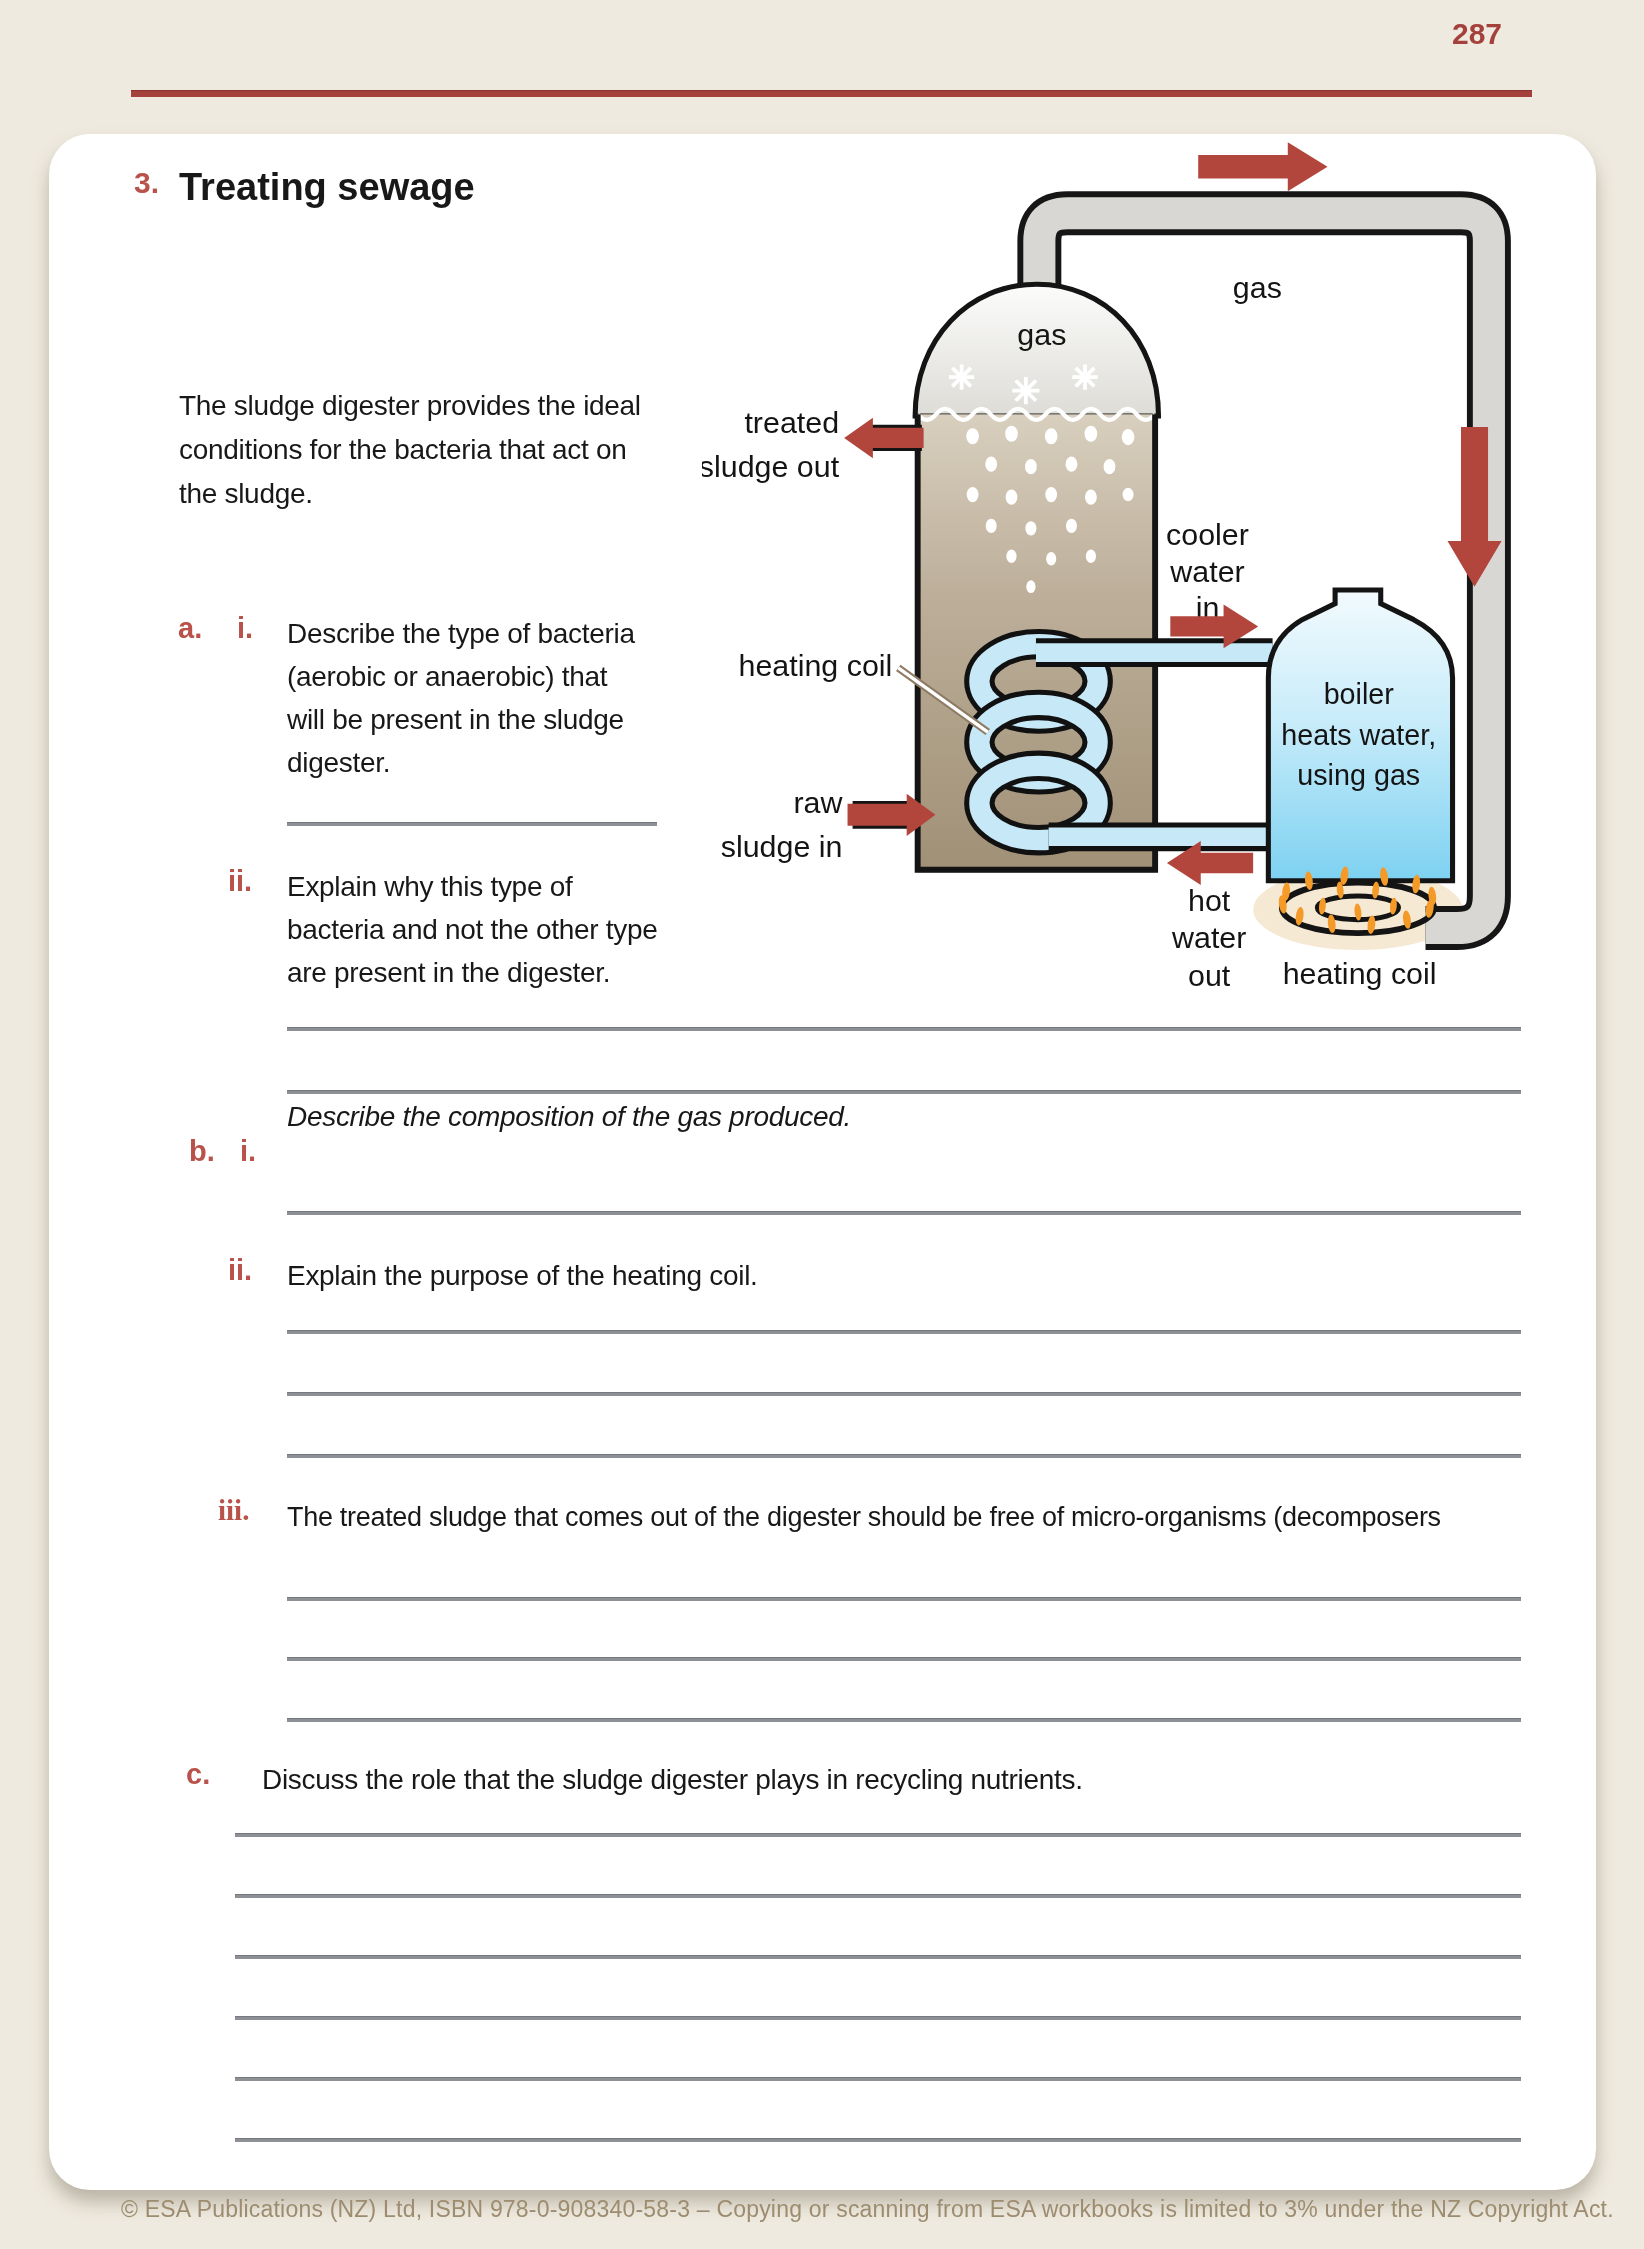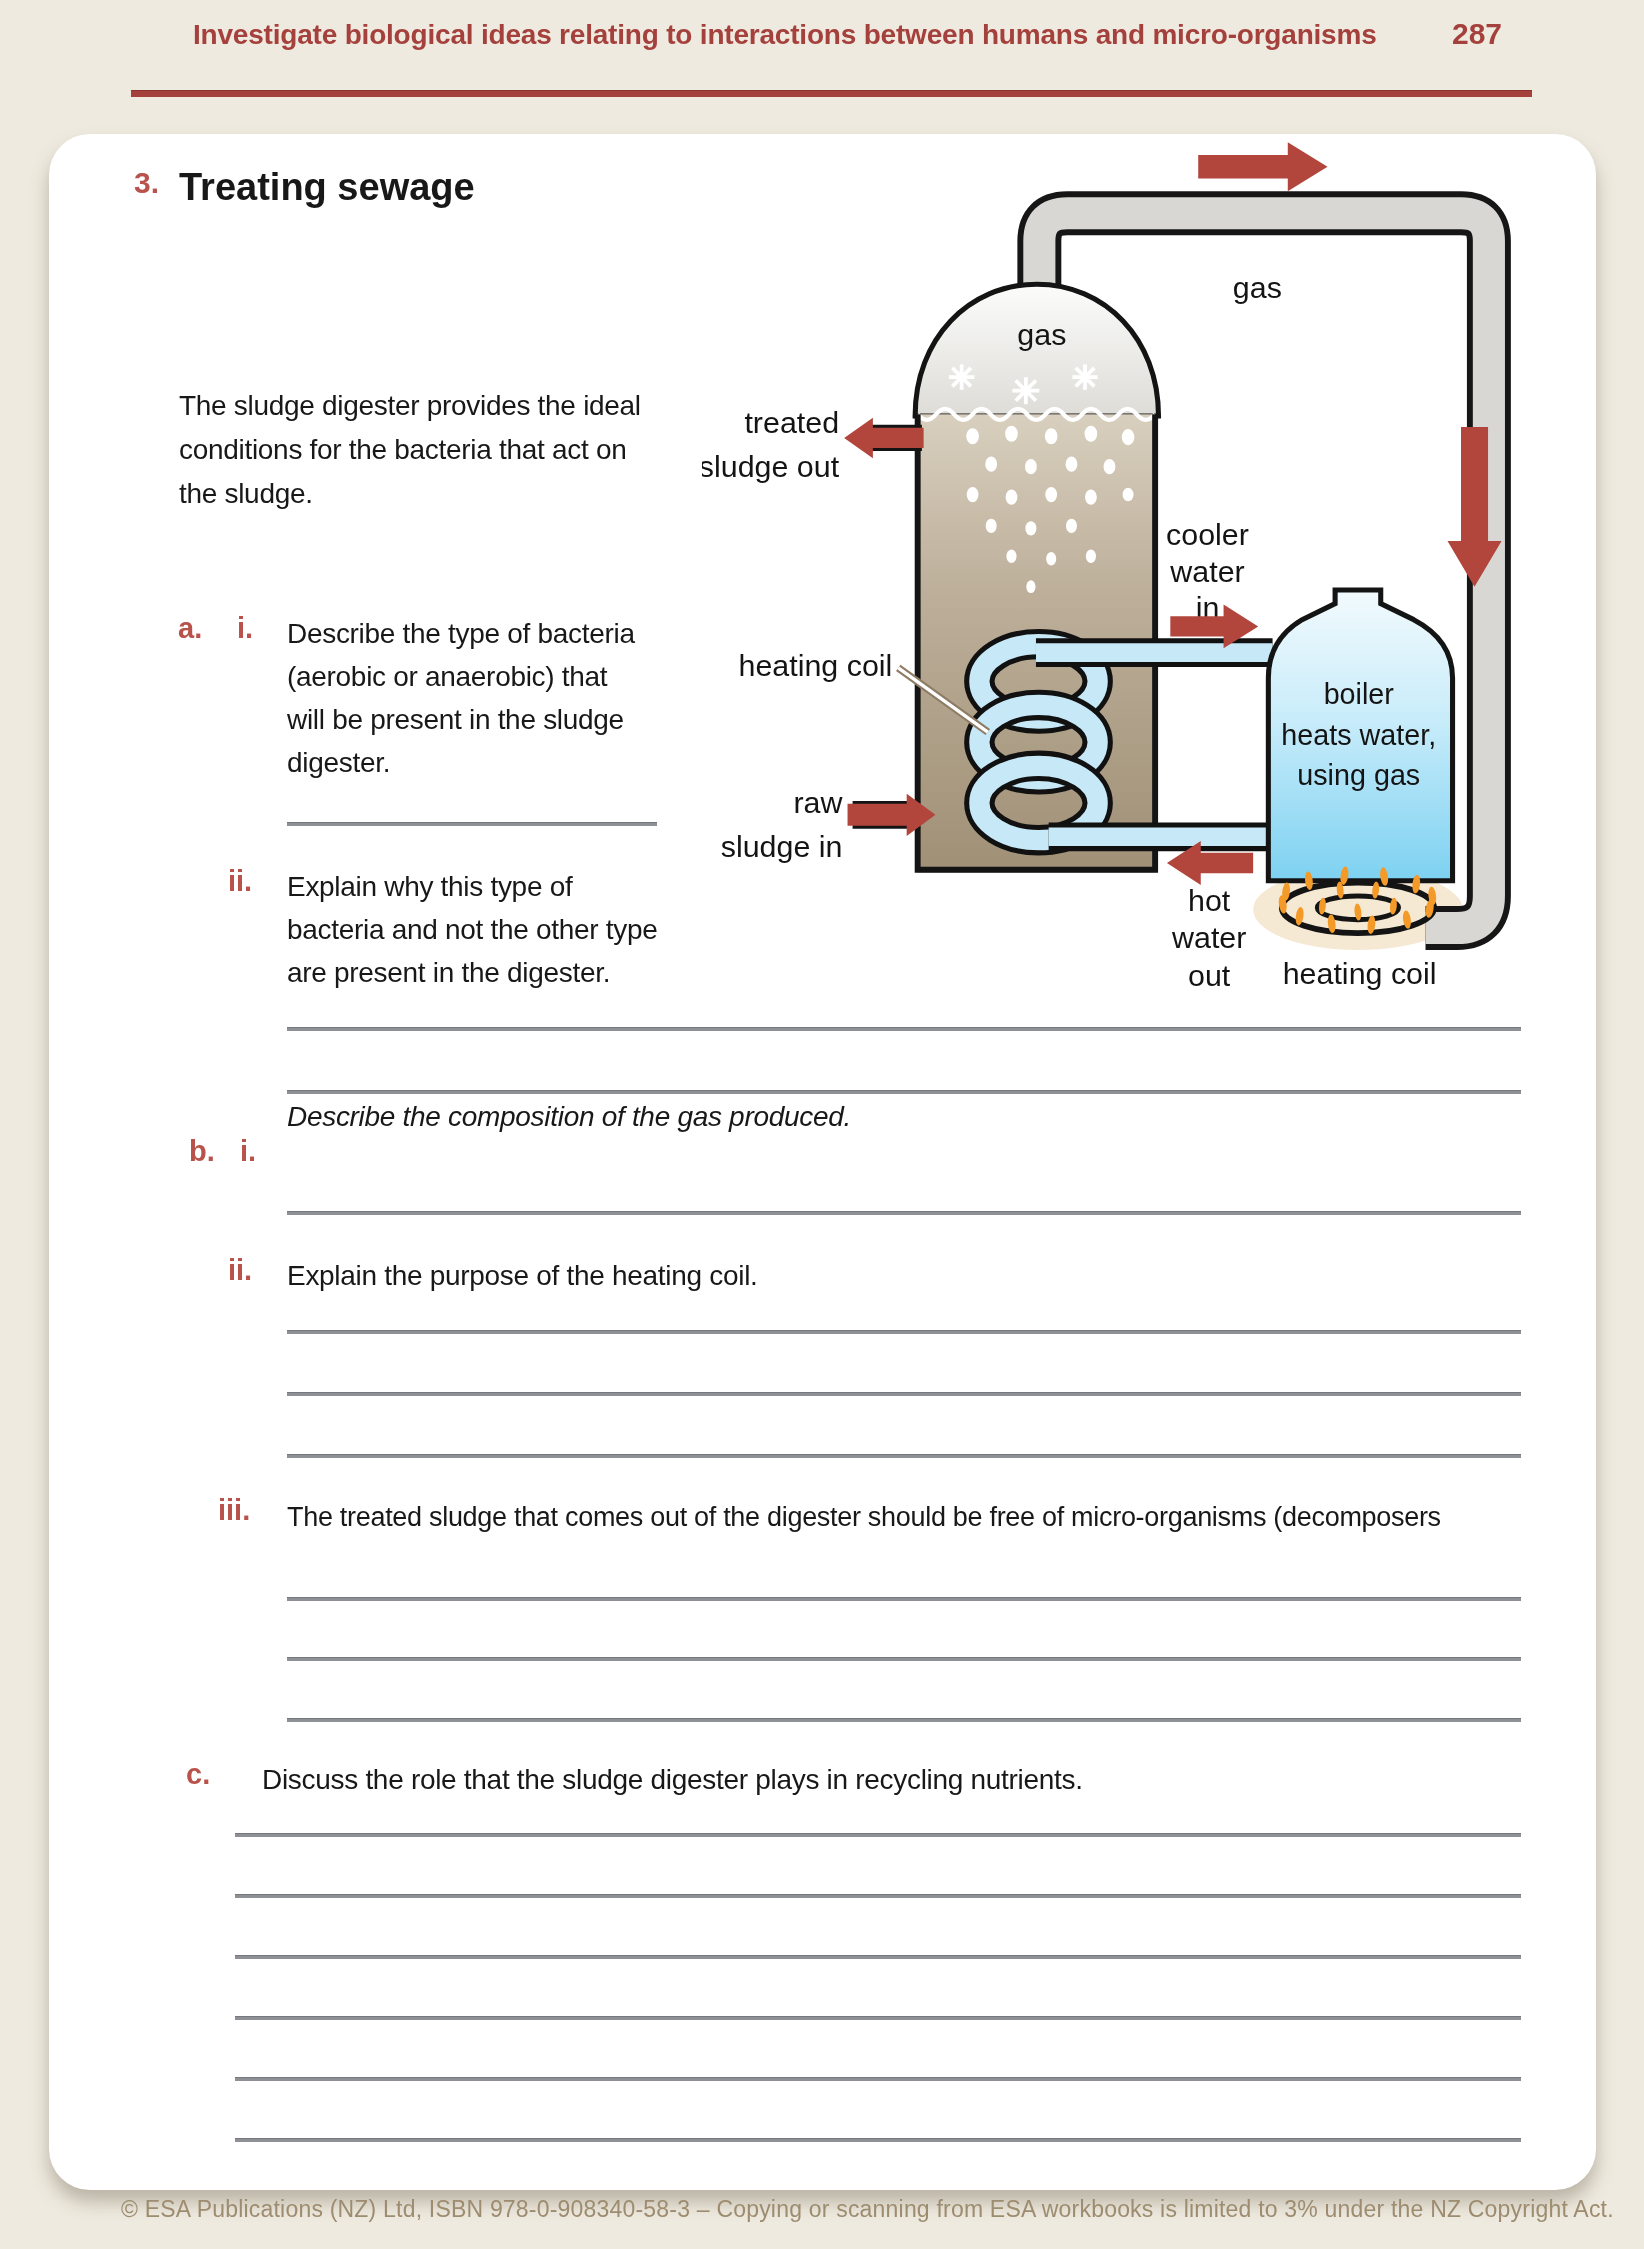--- a/index.html
+++ b/index.html
@@ -24,21 +24,20 @@
   .qtext-tight{font-size:28px;line-height:43px;color:#181818;letter-spacing:-0.3px;}
   .aline{height:3.4px;background:#8d9196;border-top:0.8px solid #75797d;}
   .footer{font-size:23px;color:#9d8c6f;letter-spacing:0.2px;}
   svg text{font-family:"Liberation Sans","DejaVu Sans",sans-serif;fill:#141414;}
 </style>
 </head>
 <body>
 
 <div id="page">
 
-  <div class="abs hdr-title" style="left:193px;top:18.6px;">Investigate biological ideas relating to interactions between humans and micro-organisms</div>
   <div class="abs hdr-num" style="left:1452px;top:17px;">287</div>
   <div class="abs hdr-rule" style="left:131px;top:90px;width:1401px;"></div>
 
   <div class="abs card" style="left:49px;top:134px;width:1547px;height:2056px;"></div>
 
   <div class="abs qnum" style="left:134px;top:166px;">3.</div>
   <div class="abs qtitle" style="left:179px;top:166px;">Treating sewage</div>
 
   <div class="abs qtext" style="left:179px;top:384px;">
     <div>The sludge digester provides the ideal</div>
@@ -69,21 +68,21 @@
   <div class="abs marker" style="left:240px;top:1135px;">i.</div>
   <div class="abs qtext" style="left:287px;top:1095px;font-style:italic;">Describe the composition of the gas produced.</div>
   <div class="abs aline" style="left:287px;top:1211px;width:1234px;"></div>
 
   <div class="abs marker" style="left:228px;top:1254px;">ii.</div>
   <div class="abs qtext" style="left:287px;top:1254px;">Explain the purpose of the heating coil.</div>
   <div class="abs aline" style="left:287px;top:1330px;width:1234px;"></div>
   <div class="abs aline" style="left:287px;top:1392px;width:1234px;"></div>
   <div class="abs aline" style="left:287px;top:1454px;width:1234px;"></div>
 
-  <div class="abs marker" style="left:218px;top:1494px;">iii.</div>
+  <div class="abs marker" style="left:218px;top:1494px;font-family:Liberation Serif, serif;">iii.</div>
   <div class="abs qtext" style="left:287px;top:1494px;line-height:47px;font-size:27px;">
     <div>The treated sludge that comes out of the digester should be free of micro-organisms (decomposers</div>
   </div>
   <div class="abs aline" style="left:287px;top:1597px;width:1234px;"></div>
   <div class="abs aline" style="left:287px;top:1657px;width:1234px;"></div>
   <div class="abs aline" style="left:287px;top:1718px;width:1234px;"></div>
 
   <div class="abs marker" style="left:186px;top:1758px;">c.</div>
   <div class="abs qtext" style="left:238px;top:1758px;margin-left:24px;">Discuss the role that the sludge digester plays in recycling nutrients.</div>
   <div class="abs aline" style="left:235px;top:1833px;width:1286px;"></div>

